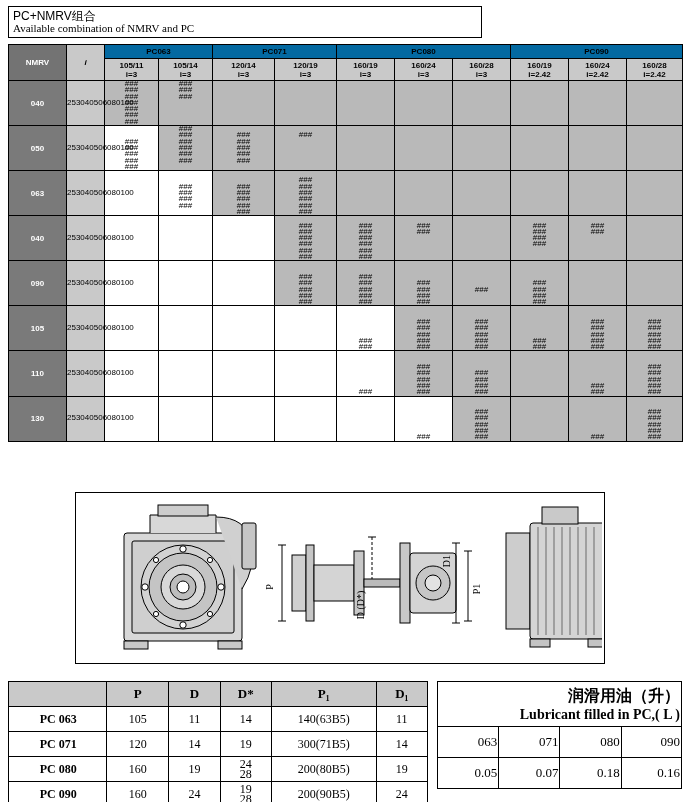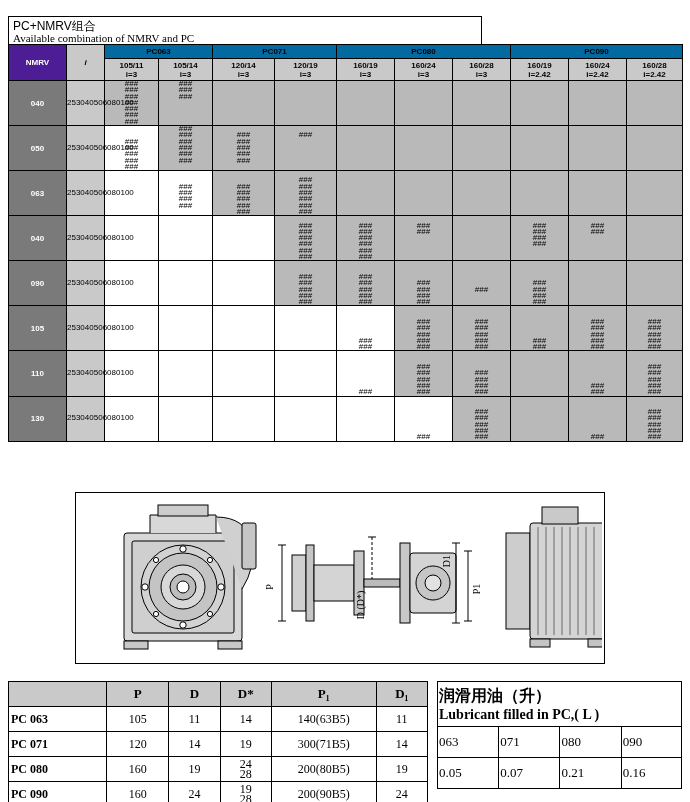--- a/index.html
+++ b/index.html
@@ -7,21 +7,21 @@
     width:690px;height:802px;
     background:#ffffff;
     font-family:"Liberation Serif", serif;
     font-size:11px;
     color:#000;
     position:relative;
     overflow:hidden;
   }
   
   .title-box{
-    position:absolute;left:8px;top:16px;width:472px;height:30px;
+    position:absolute;left:8px;top:6px;width:472px;height:30px;
     border:1px solid #000;background:#fff;
   }
   .title-box .l1{position:absolute;left:4px;top:1px;font-size:12px;font-family:"Liberation Sans",sans-serif;}
   .title-box .l2{position:absolute;left:4px;top:15px;font-size:11px;font-weight:normal;font-family:"Liberation Serif",serif;}
 
   
   .combo{
     position:absolute;left:8px;top:44px;width:674px;
     border-collapse:collapse;
     table-layout:fixed;
@@ -29,21 +29,21 @@
   .combo td,.combo th{
     border:1px solid #000;
     padding:0;
     text-align:center;
     vertical-align:middle;
     font-size:8px;
     font-family:"Liberation Sans",sans-serif;
   }
   .hdr-group{background:#0369a1;font-weight:bold;font-size:10px;height:13px;}
   .hdr-sub{background:#c9c9c9;font-weight:bold;font-size:8px;height:21px;line-height:9px;}
-  .hdr-nmrv{background:#4c1d95;color:#fff;font-weight:bold;font-size:11px;}
+  .hdr-nmrv{background:#737373;color:#fff;font-weight:bold;font-size:11px;}
   .hdr-i{background:#c9c9c9;font-weight:bold;font-style:italic;font-size:11px;}
   .rowlabel{background:#7a7a7a;color:#fff;font-weight:bold;font-size:11px;}
   .icol{background:#c9c9c9;font-size:6px;line-height:6.3px;padding:1px 0;}
   .cell{font-size:7px;line-height:6.3px;padding:1px 0;letter-spacing:0px;}
   .cell.g{background:#b9b9b9;}
   .cell.w{background:#ffffff;}
   .cell span{display:block;height:6.3px;}
 
   
   .drawing{
@@ -55,30 +55,30 @@
   
   .btm-left{
     position:absolute;left:8px;top:681px;width:420px;
     border-collapse:collapse;table-layout:fixed;
   }
   .btm-left td,.btm-left th{
     border:1px solid #000;text-align:center;vertical-align:middle;
     font-size:12px;font-family:"Liberation Serif",serif;height:22px;
   }
   .btm-left th{background:#c9c9c9;font-weight:bold;font-size:13px;}
-  .btm-left td.lbl{text-align:left;padding-left:2px;font-weight:bold;}
+  .btm-left td.lbl{text-align:center;padding-left:2px;font-weight:bold;}
   .dual{line-height:10px;font-size:10px;}
 
   
   .btm-right{
     position:absolute;left:437px;top:681px;width:245px;
     border-collapse:collapse;table-layout:fixed;
   }
   .btm-right td{
-    border:1px solid #000;text-align:left;vertical-align:middle;
+    border:1px solid #000;text-align:right;vertical-align:middle;
     font-size:13px;font-family:"Liberation Serif",serif;height:28px;
   }
   .btm-right td.oil-title{
     height:42px;border-bottom:1px solid #000;
   }
   .oil-cn{font-size:16px;font-weight:bold;font-family:"Liberation Sans",sans-serif;display:block;}
   .oil-en{font-size:14px;font-weight:bold;display:block;}
 </style>
 </head>
 <body>
@@ -1033,17 +1033,17 @@
     </tr>
     <tr id="oil-size-row">
         <td>063</td>
         <td>071</td>
         <td>080</td>
         <td>090</td>
       </tr>
     <tr id="oil-value-row">
         <td>0.05</td>
         <td>0.07</td>
-        <td>0.21</td>
+        <td>0.18</td>
         <td>0.16</td>
       </tr>
   </tbody>
 </table>
 
 </body></html>

